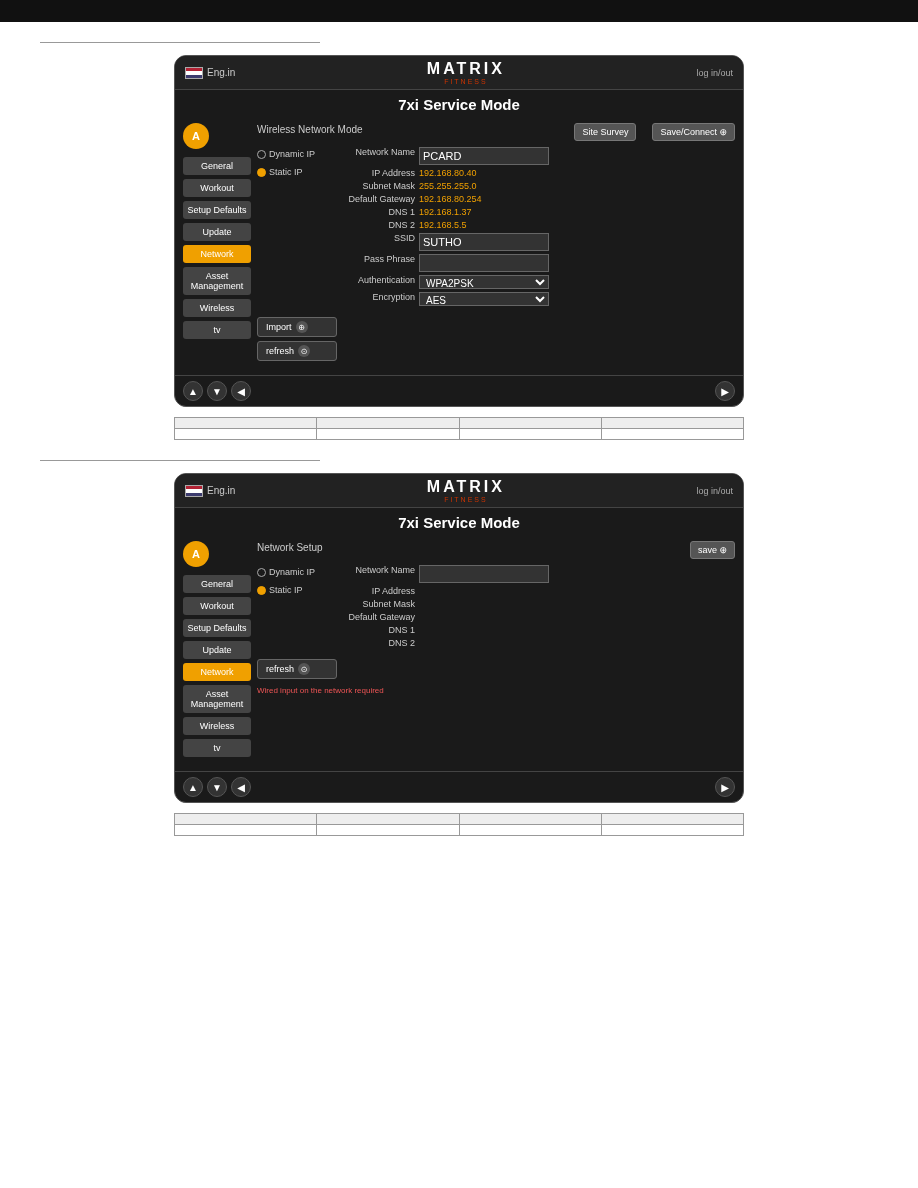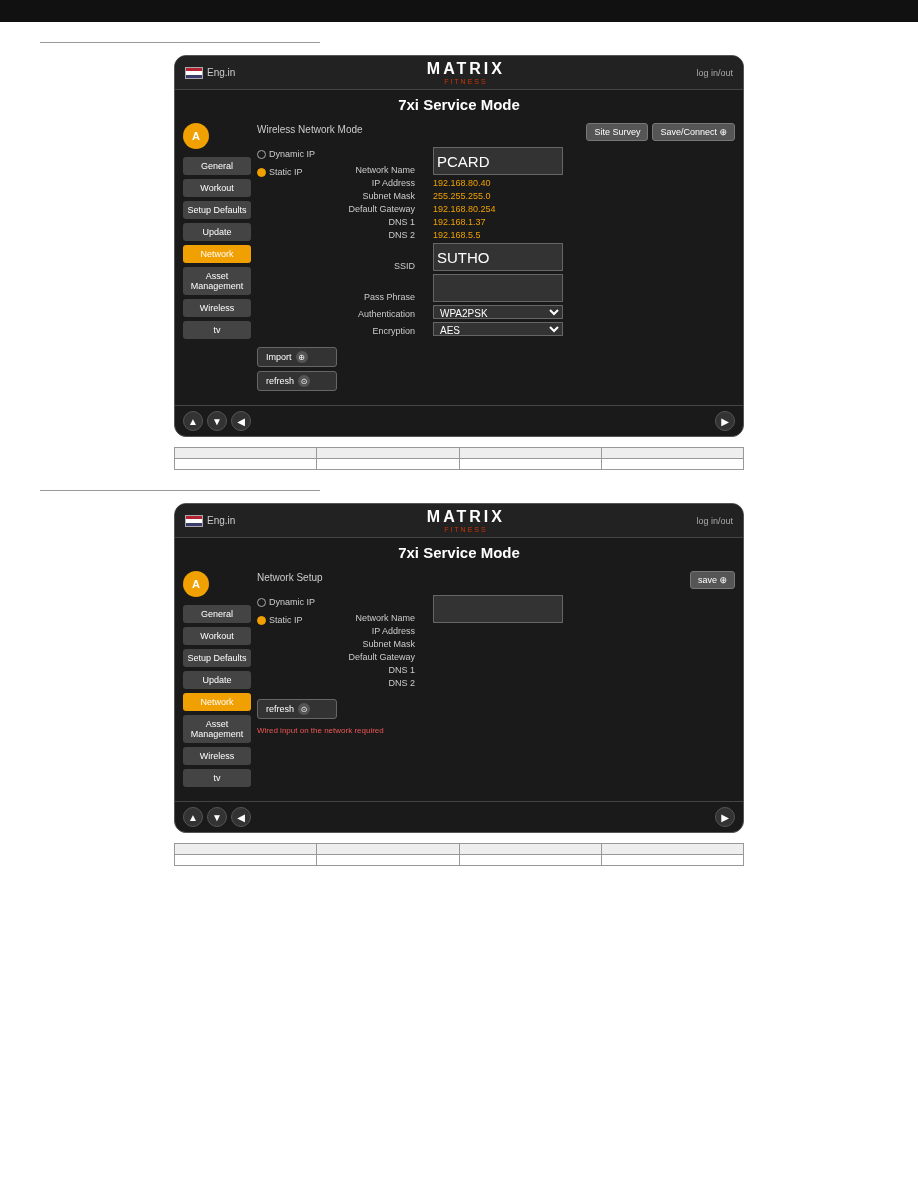--- a/index.html
+++ b/index.html
@@ -219,23 +219,23 @@
       background: #f0a000;
       border-color: #f0a000;
     }
 
     .sc-fields-col {
       flex: 1;
     }
 
     .sc-field-row {
       display: flex;
-      align-items: flex-end;
+      align-items: flex-start;
       margin-bottom: 3px;
-      gap: 18px;
+      gap: 4px;
     }
 
     .sc-field-label {
       color: #ccc;
       font-size: 9px;
       width: 90px;
       text-align: right;
       flex-shrink: 0;
     }
 
@@ -243,24 +243,24 @@
       color: #f0a000;
       font-size: 9px;
       background: transparent;
       border: none;
     }
 
     .sc-field-input {
       background: #333;
       border: 1px solid #666;
       color: #fff;
-      font-size: 15px;
+      font-size: 11px;
       padding: 1px 3px;
       width: 130px;
-      height: 28px;
+      height: 18px;
     }
 
     .sc-dropdown {
       background: #333;
       border: 1px solid #666;
       color: #fff;
       font-size: 10px;
       padding: 1px 2px;
       width: 130px;
       height: 14px;
@@ -396,21 +396,21 @@
           <button class="sc-nav-btn">Update</button>
           <button class="sc-nav-btn active">Network</button>
           <button class="sc-nav-btn">Asset Management</button>
           <button class="sc-nav-btn">Wireless</button>
           <button class="sc-nav-btn">tv</button>
         </div>
 
         <div class="sc-main">
           <div class="sc-top-row">
             <span class="sc-section-label">Wireless Network Mode</span>
-            <div style="display:flex;gap:4px;padding-left:24px;">
+            <div style="display:flex;gap:16px;padding-left:24px;">
               <button class="sc-btn-small">Site Survey</button>
               <button class="sc-btn-small">Save/Connect ⊕</button>
             </div>
           </div>
 
           <div class="sc-form">
 
             <div class="sc-radio-col">
               <div class="sc-radio-item">
                 <div class="sc-radio-dot"></div>

